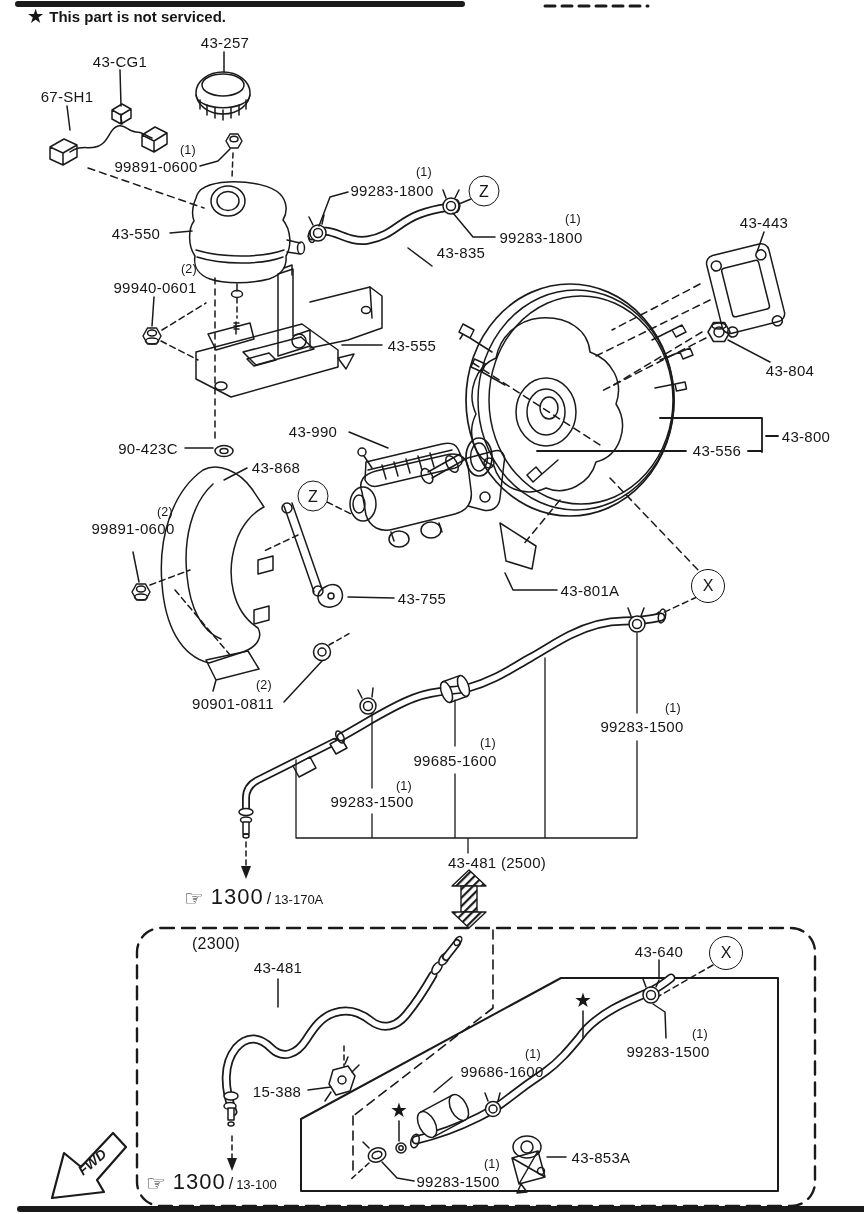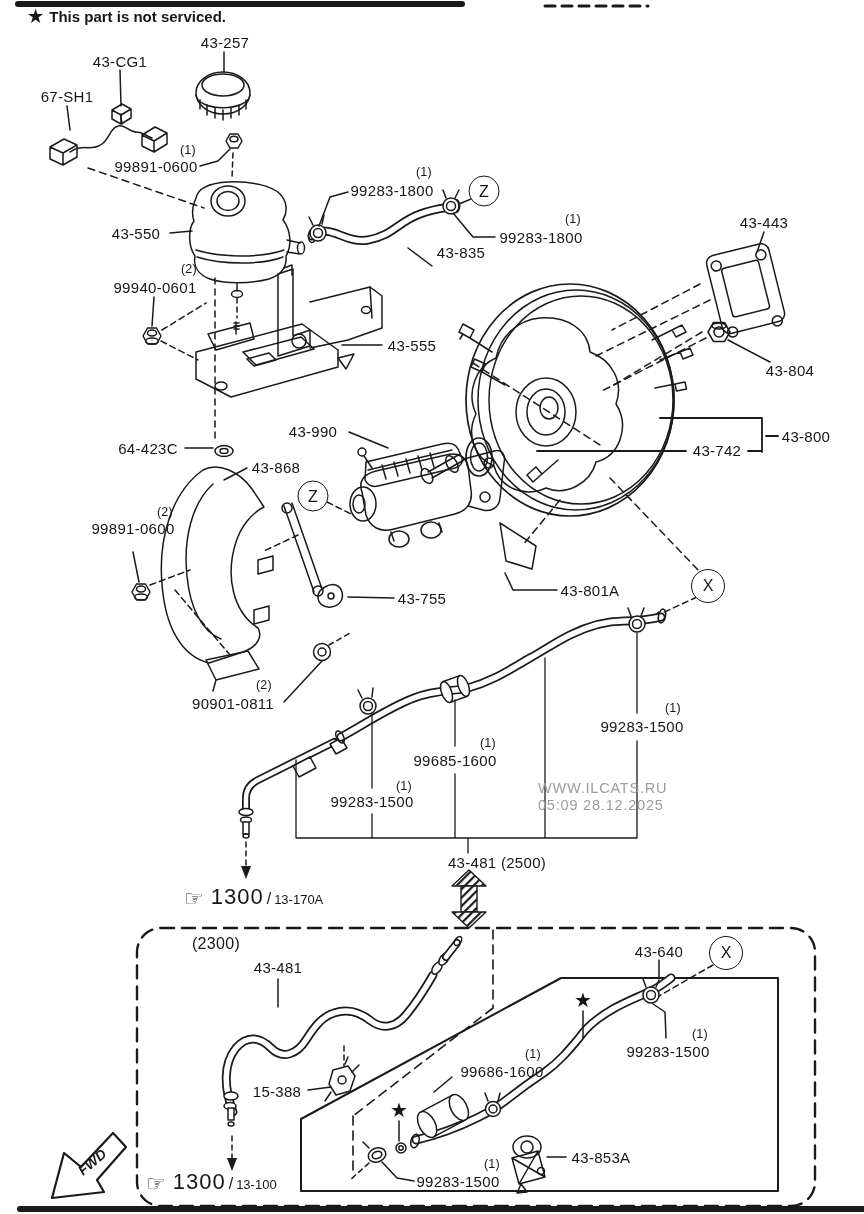--- a/index.html
+++ b/index.html
@@ -326,48 +326,44 @@
       <polygon points="52,1198 64,1153 81,1167 113,1133 126,1147 97,1180 104,1192" fill="#fff" stroke-width="2.2"></polygon>
       <text transform="translate(83,1176) rotate(-40)" font-family="Liberation Sans, sans-serif" font-size="14" font-weight="bold" font-style="italic" fill="#1a1a1a" stroke="none">FWD</text>
     </g>
   </g>
 </svg>
 
   <div class="note">
     <span class="nstar">★</span><span>This part is not serviced.</span>
   </div>
 
-  <div class="wm">
-    <div>WWW.ILCATS.RU</div>
-    <div>05:09 28.12.2025</div>
-  </div>
 
   <div class="lbl" style="left:225px;top:42px">43-257</div>
   <div class="lbl" style="left:120px;top:61px">43-CG1</div>
   <div class="lbl" style="left:67px;top:96px">67-SH1</div>
   <div class="lbl qty" style="left:188px;top:150px">(1)</div>
   <div class="lbl" style="left:156px;top:166px">99891-0600</div>
   <div class="lbl" style="left:136px;top:233px">43-550</div>
   <div class="lbl qty" style="left:424px;top:172px">(1)</div>
   <div class="lbl" style="left:392px;top:190px">99283-1800</div>
   <div class="lbl qty" style="left:573px;top:219px">(1)</div>
   <div class="lbl" style="left:541px;top:237px">99283-1800</div>
   <div class="lbl" style="left:764px;top:222px">43-443</div>
   <div class="lbl" style="left:461px;top:252px">43-835</div>
   <div class="lbl qty" style="left:189px;top:269px">(2)</div>
   <div class="lbl" style="left:155px;top:287px">99940-0601</div>
   <div class="lbl" style="left:412px;top:345px">43-555</div>
   <div class="lbl" style="left:790px;top:370px">43-804</div>
-  <div class="lbl" style="left:148px;top:448px">64-423C</div>
+  <div class="lbl" style="left:148px;top:448px">90-423C</div>
   <div class="lbl" style="left:313px;top:431px">43-990</div>
   <div class="lbl" style="left:276px;top:467px">43-868</div>
   <div class="lbl qty" style="left:165px;top:512px">(2)</div>
   <div class="lbl" style="left:133px;top:528px">99891-0600</div>
   <div class="lbl" style="left:422px;top:598px">43-755</div>
-  <div class="lbl" style="left:717px;top:450px">43-742</div>
+  <div class="lbl" style="left:717px;top:450px">43-556</div>
   <div class="lbl" style="left:806px;top:436px">43-800</div>
   <div class="lbl" style="left:590px;top:590px">43-801A</div>
   <div class="lbl qty" style="left:264px;top:685px">(2)</div>
   <div class="lbl" style="left:233px;top:703px">90901-0811</div>
   <div class="lbl qty" style="left:488px;top:743px">(1)</div>
   <div class="lbl" style="left:455px;top:760px">99685-1600</div>
   <div class="lbl qty" style="left:404px;top:786px">(1)</div>
   <div class="lbl" style="left:372px;top:801px">99283-1500</div>
   <div class="lbl qty" style="left:673px;top:708px">(1)</div>
   <div class="lbl" style="left:642px;top:726px">99283-1500</div>

